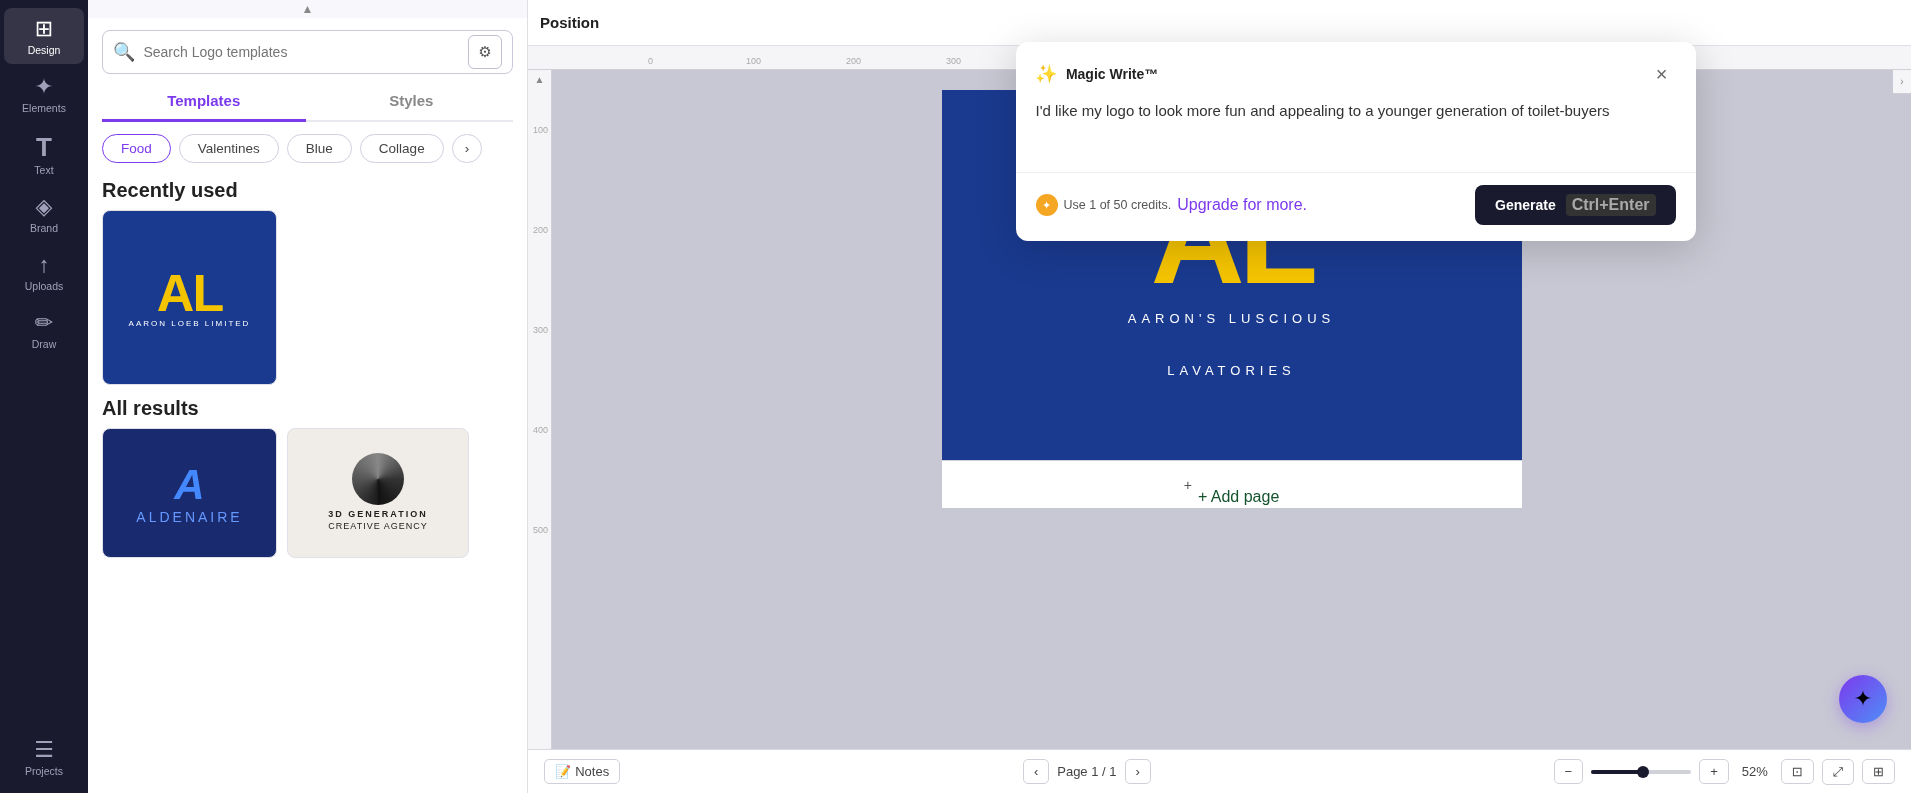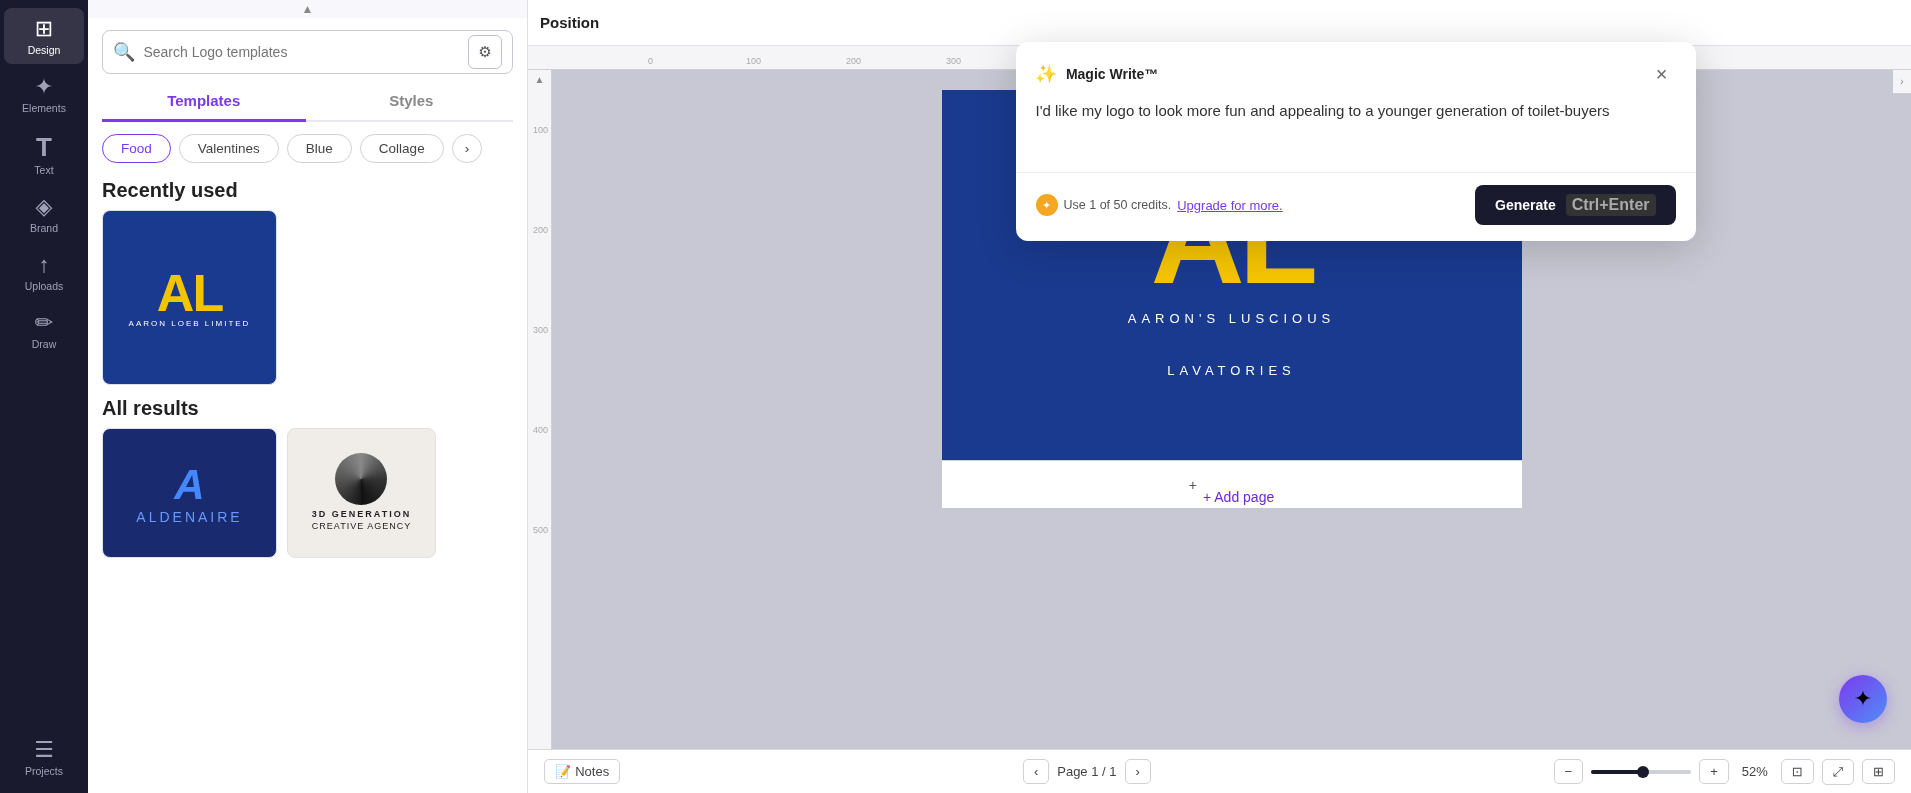--- a/index.html
+++ b/index.html
@@ -211,21 +211,21 @@
     }
     .aldenaire-text {
       font-size: 14px;
       color: #6699ff;
       letter-spacing: 3px;
       text-transform: uppercase;
     }
 
     
     .gen3d-card {
-      width: 149px;
+      width: 182px;
       height: 130px;
       background: #f0ede8;
       display: flex;
       align-items: center;
       justify-content: center;
       border-radius: 8px;
       cursor: pointer;
     }
     .gen3d-inner {
       display: flex;
@@ -432,22 +432,21 @@
       background: #f5a623;
       border-radius: 50%;
       display: flex;
       align-items: center;
       justify-content: center;
       font-size: 11px;
       color: #fff;
     }
     .upgrade-link {
       color: #7c3aed;
-      font-size: 13px;
-      text-decoration: underline;
+      font-size: 16px;
       cursor: pointer;
       background: none;
       border: none;
     }
     .generate-btn {
       margin-left: auto;
       background: #1a1a2e;
       color: #fff;
       border: none;
       border-radius: 8px;
@@ -686,21 +685,21 @@
         <div class="design-card">
           <div class="design-logo-big">AL</div>
           <div class="design-subtitle-big">
             <div>AARON'S LUSCIOUS</div>
             <div style="text-align:center;margin-top:37px;">LAVATORIES</div>
           </div>
         </div>
 
         <button class="add-page-btn">
           <span>+</span>
-          <span style="font-size:14px;color:#6d28d9;margin-top:24px;">+ Add page</span>
+          <span style="font-size:16px;color:#14532d;margin-top:24px;">+ Add page</span>
         </button>
       </div>
     </div>
 
     <button style="position:absolute;left:0;top:0;width:24px;height:18px;background:#f5f5f7;border:none;border-right:1px solid #d0d0d8;cursor:pointer;font-size:10px;color:#888;">▲</button>
     <button style="position:absolute;right:0;top:0;height:24px;width:18px;background:#f5f5f7;border:none;border-bottom:1px solid #d0d0d8;cursor:pointer;font-size:10px;color:#888;">›</button>
   </div>
 
   <div class="bottom-bar">
     <div class="bottom-left">

